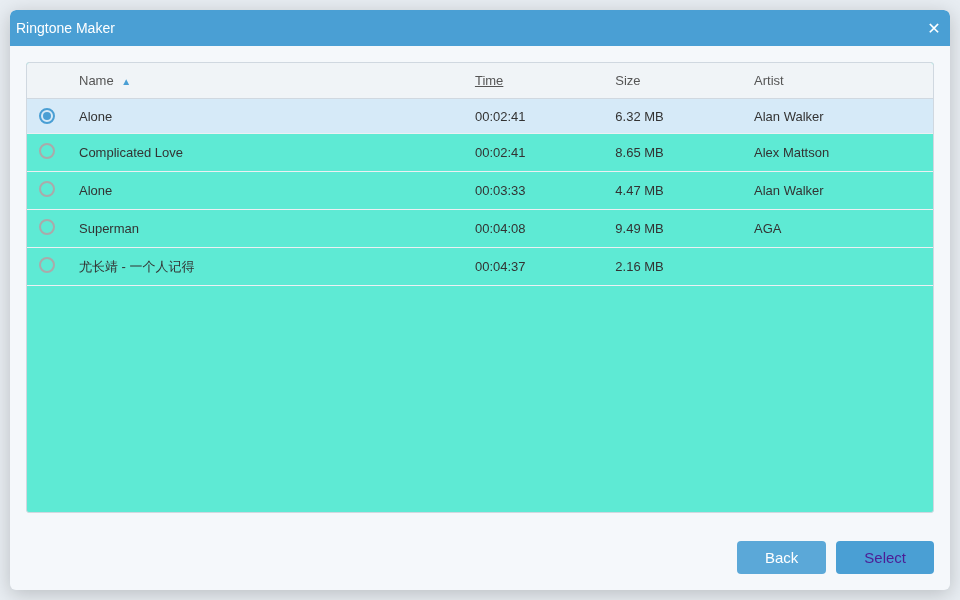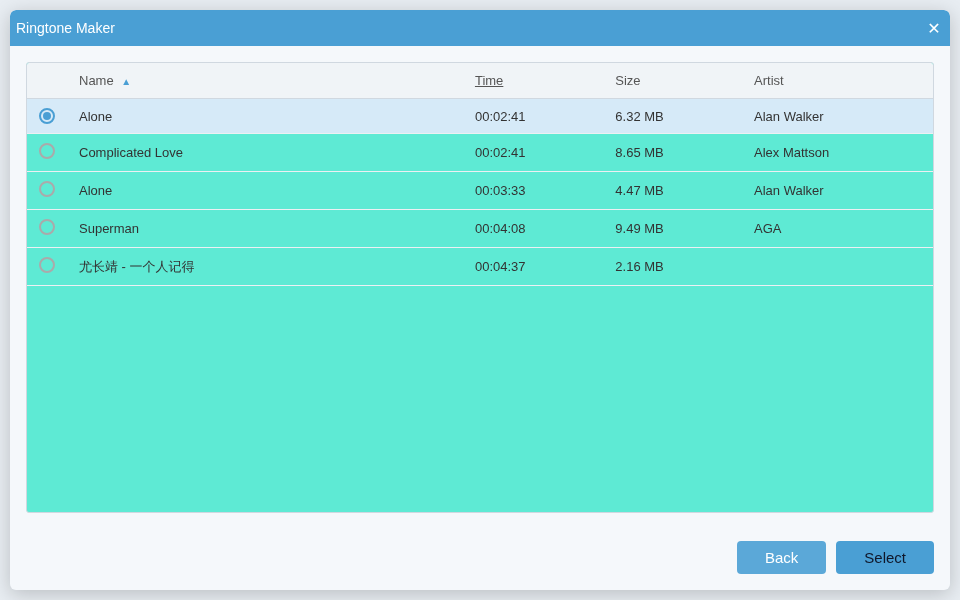--- a/index.html
+++ b/index.html
@@ -140,21 +140,21 @@
       cursor: pointer;
       font-size: 15px;
       font-weight: 500;
     }
     .btn-back {
       background: #5ba8d8;
       color: white;
     }
     .btn-select {
       background: #4a9fd4;
-      color: #0f172a;
+      color: #4c1d95;
     }
   </style>
 </head>
 <body>
 
 <div class="window">
   <div class="title-bar">
     <span class="title-bar-title">Ringtone Maker</span>
     <button class="close-btn">✕</button>
   </div>

